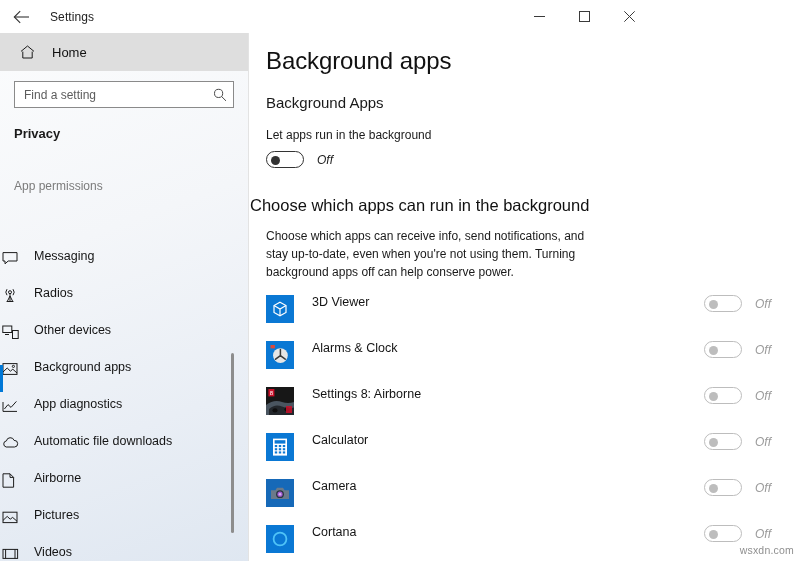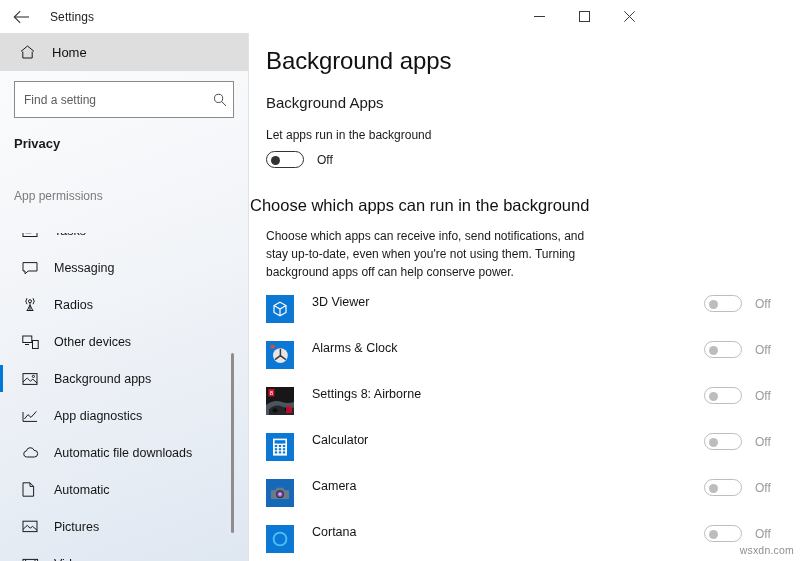--- a/index.html
+++ b/index.html
@@ -57,21 +57,21 @@
     height: 38px;
     display: flex; align-items: center;
     padding-left: 20px;
     background: #dedede;
   }
   .home-row .ico { width: 24px; color: #1b1b1b; display:flex; align-items:center;}
   .home-label { font-size: 13px; color: #111; margin-left: 8px; }
 
   .search-wrap { padding: 10px 14px 0 14px; }
   .search-box {
-    height: 37px;
+    height: 27px;
     background: #fff;
     border: 1px solid #8a8a8a;
     display: flex; align-items: center;
     padding: 0 6px 0 9px;
   }
   .search-box input {
     flex: 1; border: none; outline: none;
     font-family: "Liberation Sans", sans-serif;
     font-size: 12px; color: #5c5c5c;
     background: transparent;
@@ -89,22 +89,22 @@
   }
 
   .navlist {
     position: absolute;
     top: 200px; left: 0; width: 249px; height: 328px;
     overflow: hidden;
   }
   .navlist-inner { position: relative; top: -21px; }
   .nav-item {
     height: 37px;
-    display: flex; align-items: center;
-    padding-left: 22px;
+    display: flex; align-items: flex-start;
+    padding-left: 2px;
     position: relative;
   }
   .nav-item .sel-bar {
     position: absolute; left: 0; top: 5px;
     width: 3px; height: 27px;
     background: #0078d7;
     display: none;
   }
   .nav-item.selected .sel-bar { display: block; }
   .nav-item .ico {
@@ -148,21 +148,21 @@
     background: #fff; position: relative;
     flex-shrink: 0;
   }
   .switch .knob {
     position: absolute; left: 4px; top: 4px;
     width: 9px; height: 9px; border-radius: 50%;
     background: #333;
   }
   .switch.disabled { border-color: #bdbdbd; }
   .switch.disabled .knob { background: #bdbdbd; }
-  .toggle-state { font-size: 12px; color: #1a1a1a; margin-left: 13px; }
+  .toggle-state { font-size: 12px; color: #1a1a1a; margin-left: 13px; font-style: italic; }
   .toggle-state.dim { color: #9a9a9a; }
 
   .big-sec {
     font-size: 16.5px; color: #111;
     padding: 28px 0 0 0;
   }
   .desc {
     font-size: 12px; color: #1a1a1a;
     line-height: 18px;
     padding: 12px 16px 0 16px;
@@ -332,21 +332,21 @@
         </div>
 
         <div class="nav-item">
 
           <span class="ico">
             <svg width="13" height="15" viewBox="0 0 13 15">
               <path d="M1 0.8 H8 L11.6 4.4 V14.2 H1 Z" fill="none" stroke="#1c1c1c" stroke-width="1"></path>
               <path d="M8 0.8 V4.4 H11.6" fill="none" stroke="#1c1c1c" stroke-width="1"></path>
             </svg>
           </span>
-          <span class="nav-label">Automatic</span>
+          <span class="nav-label">Airborne</span>
         </div>
 
         <div class="nav-item">
 
           <span class="ico">
             <svg width="16" height="13" viewBox="0 0 16 13">
               <rect x="1" y="1.2" width="14" height="10.4" fill="none" stroke="#1c1c1c" stroke-width="1"></rect>
               <path d="M1 9.4 L5.2 5.4 L8.2 8.2 L10.6 6.4 L15 10.2" fill="none" stroke="#1c1c1c" stroke-width="1"></path>
             </svg>
           </span>

